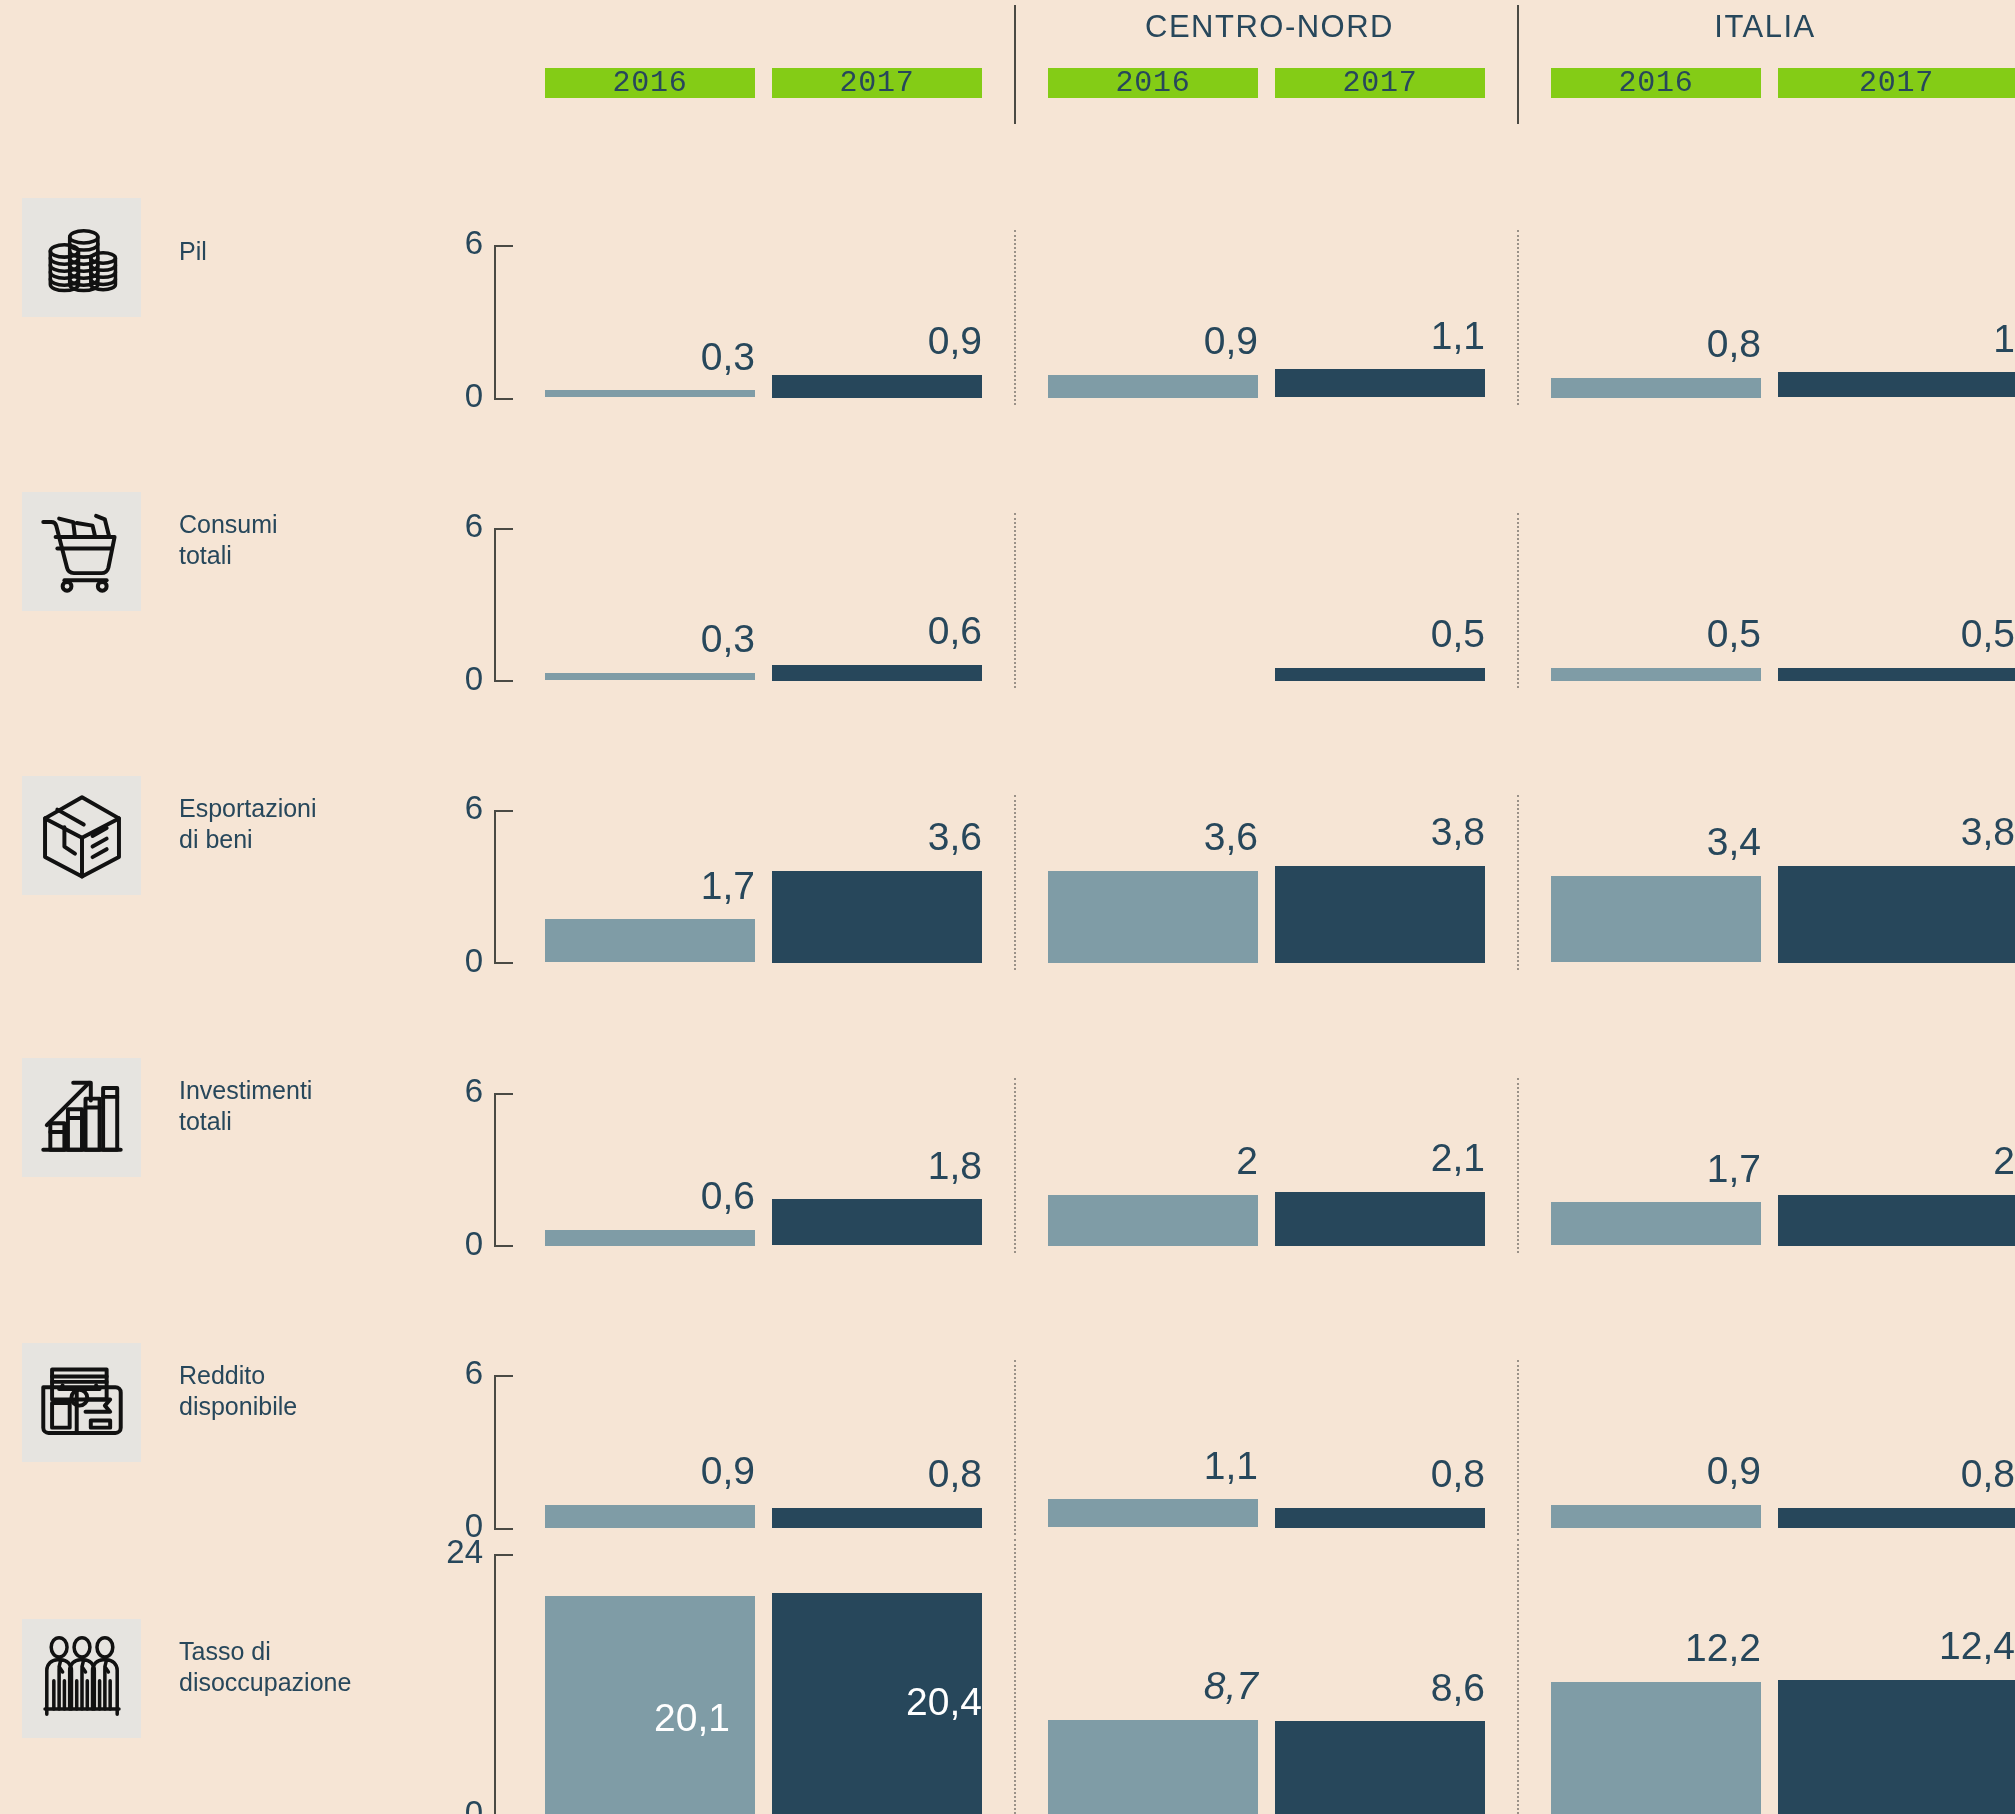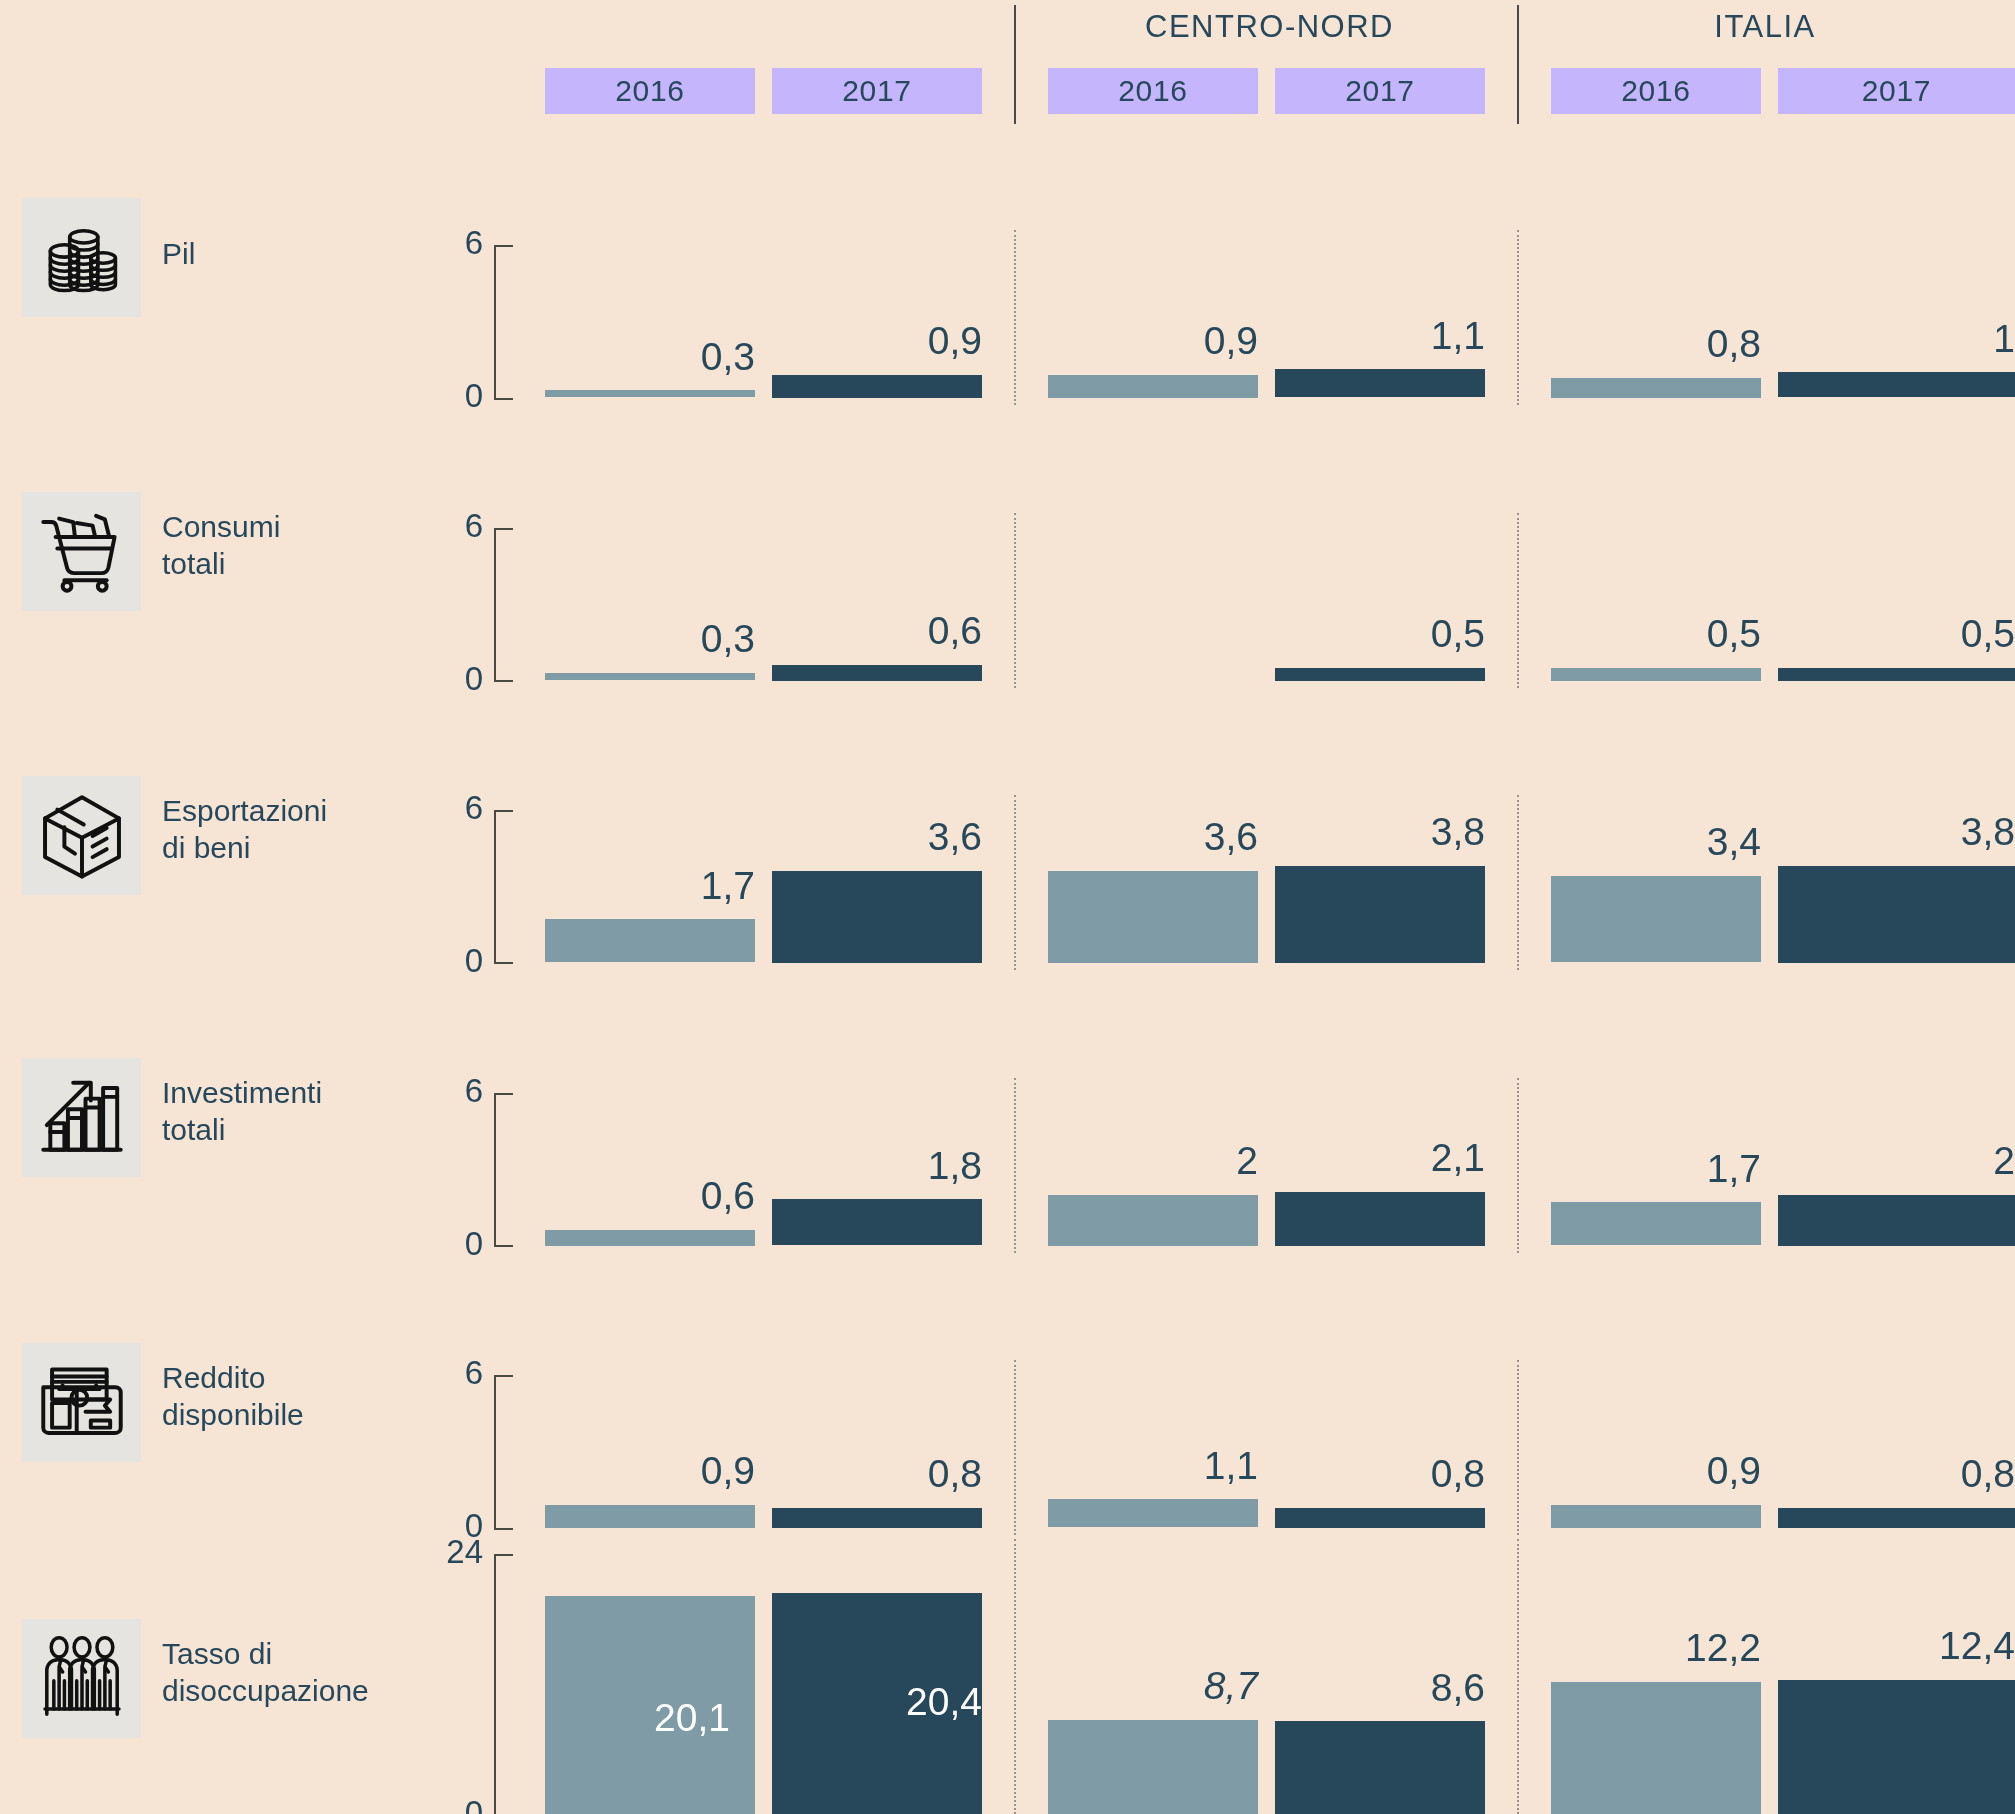--- a/index.html
+++ b/index.html
@@ -24,25 +24,26 @@
     text-align:center;
     font-size:31px;
     letter-spacing:1.5px;
     font-weight:400;
     color:#27475b;
     white-space:nowrap;
   }
   .yr-chip {
     position:absolute;
     top:68px;
-    height:46px;
-    background:#c4b5fd;
+    height:30px;
+    background:#84cc16;
     display:flex; align-items:center; justify-content:center;
     font-size:30px; font-weight:400; color:#27475b;
     letter-spacing:0.7px;
+    font-family:Liberation Mono, monospace;
   }
 
   .vdivider {
     position:absolute;
     top:4.5px;
     width:1.5px;
     height:119px;
     background:#4a4a44;
   }
 
@@ -52,22 +53,22 @@
   .label-box {
     position:absolute;
     left:22px;
     width:119px; height:119px;
     background:#e6e4e0;
     display:flex; align-items:center; justify-content:center;
   }
   .label-box svg { width:88px; height:88px; display:block; }
   .row-label {
     position:absolute;
-    left:162px;
-    font-size:30px;
+    left:179px;
+    font-size:25px;
     line-height:1.22;
     color:#27475b;
     white-space:pre-line;
   }
 
   
   .axis {
     position:absolute;
     left:494px;
     width:1.5px;

